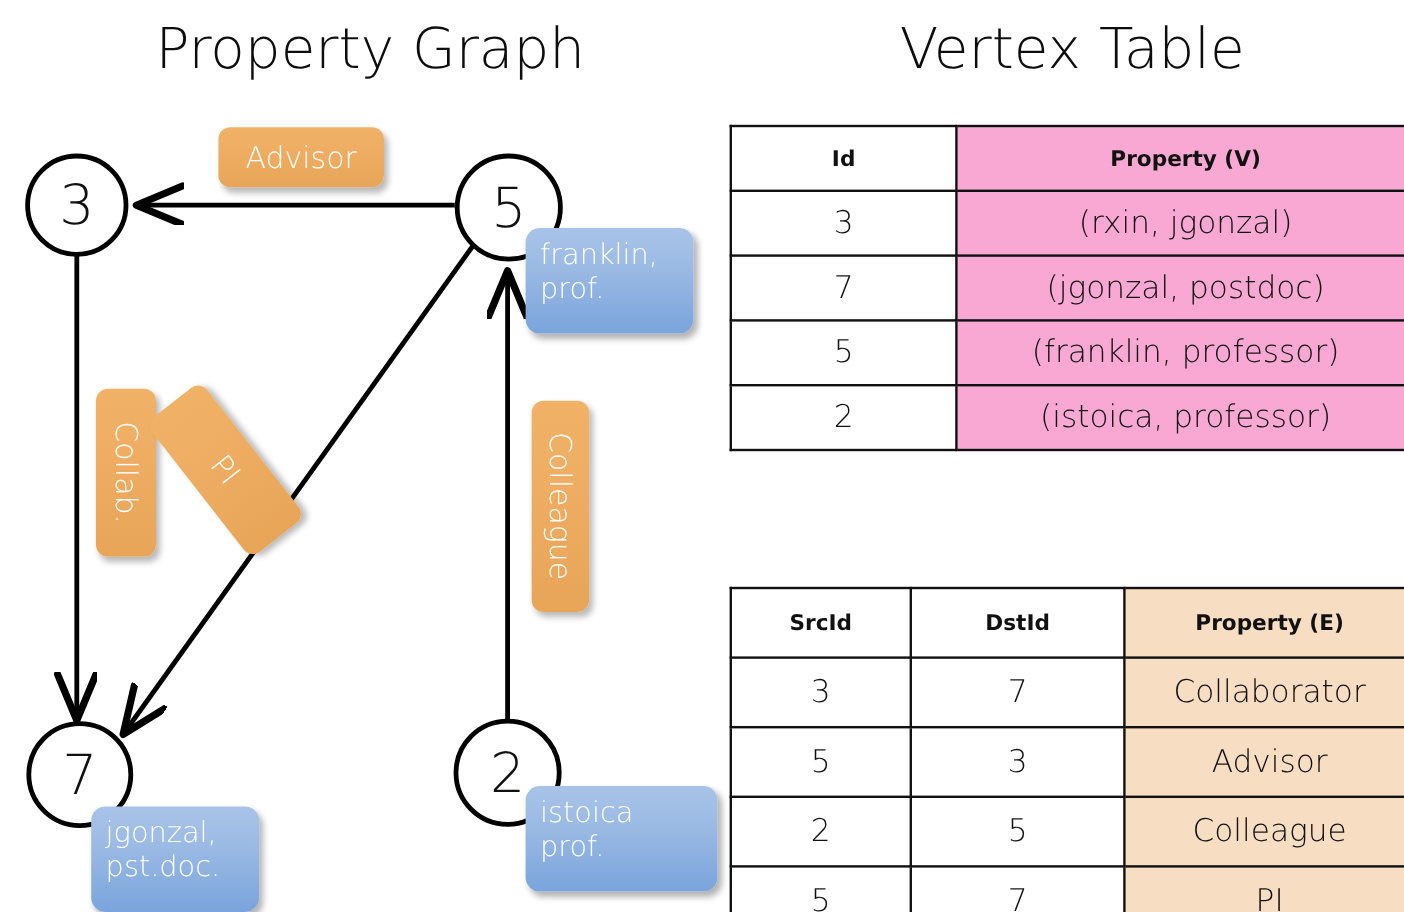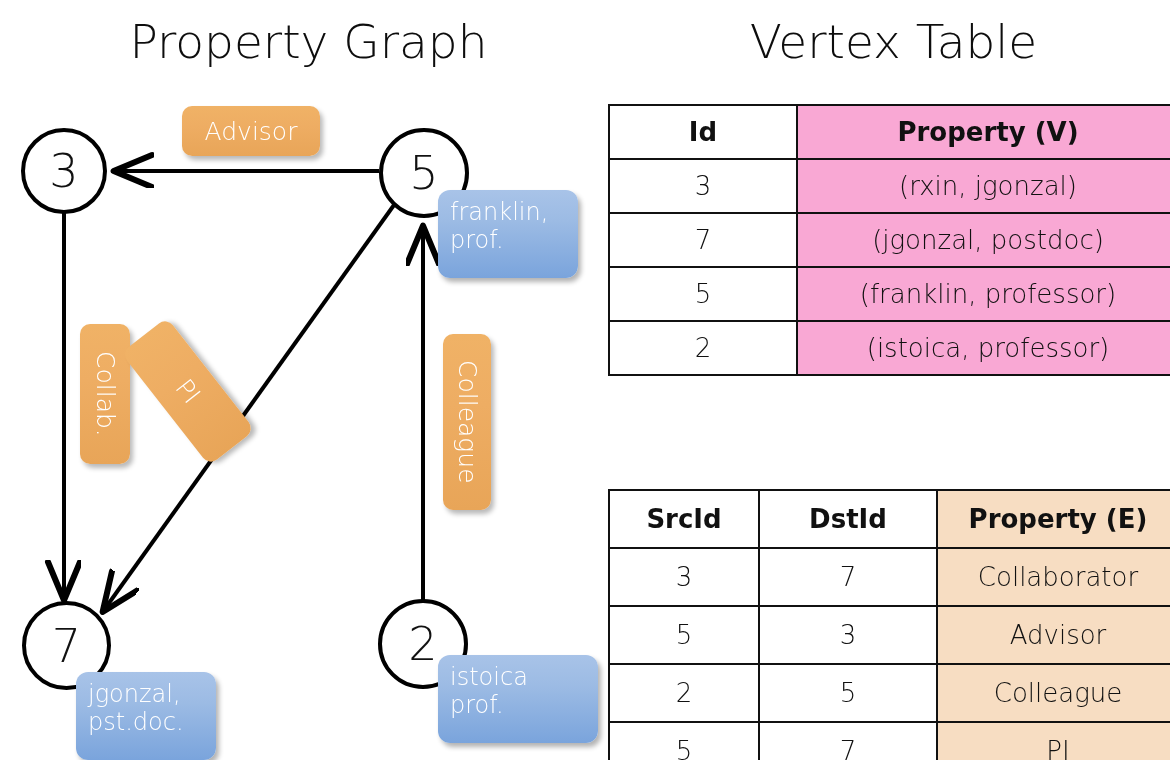--- a/index.html
+++ b/index.html
@@ -84,21 +84,21 @@
     font-weight:300;
     table-layout:fixed;
   }
   .tbl td,.tbl th{
     border:2px solid #111;
     text-align:center;
     color:#111;
     font-weight:300;
     padding:0;
   }
-  .tbl th{font-weight:700;font-size:26px;}
+  .tbl th{font-weight:700;font-size:18px;}
   .tbl td{font-size:26px;}
   .cell-blue{background:#f9a8d4;}
   .cell-peach{background:#f7ddc2;}
 
   #vertex-table{left:592px;top:104px;width:570px;}
   #vertex-table tr{height:54px;}
   #edge-table{left:592px;top:489px;width:570px;}
   #edge-table tr{height:58px;}
 </style>
 </head>

